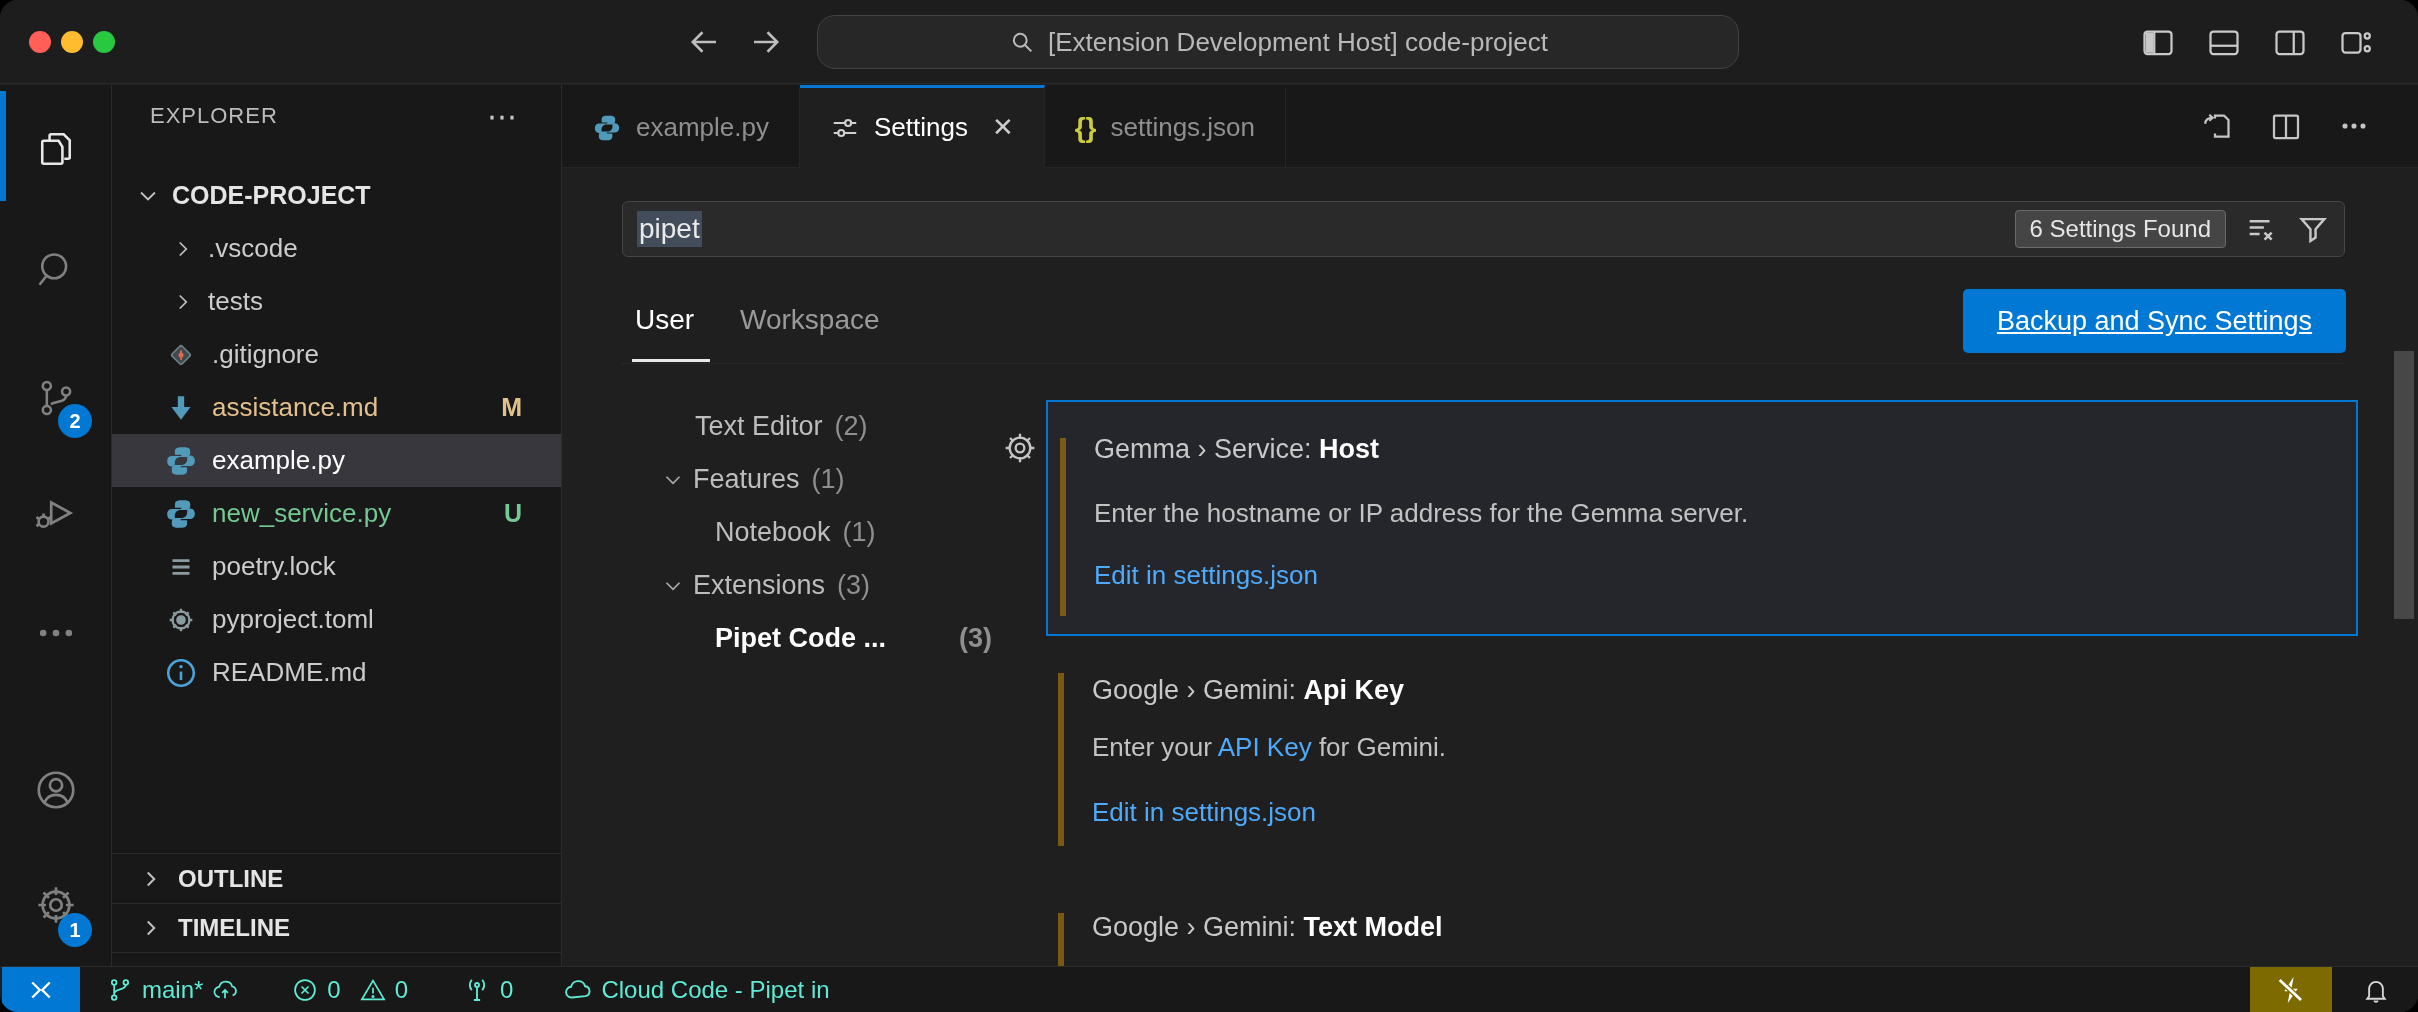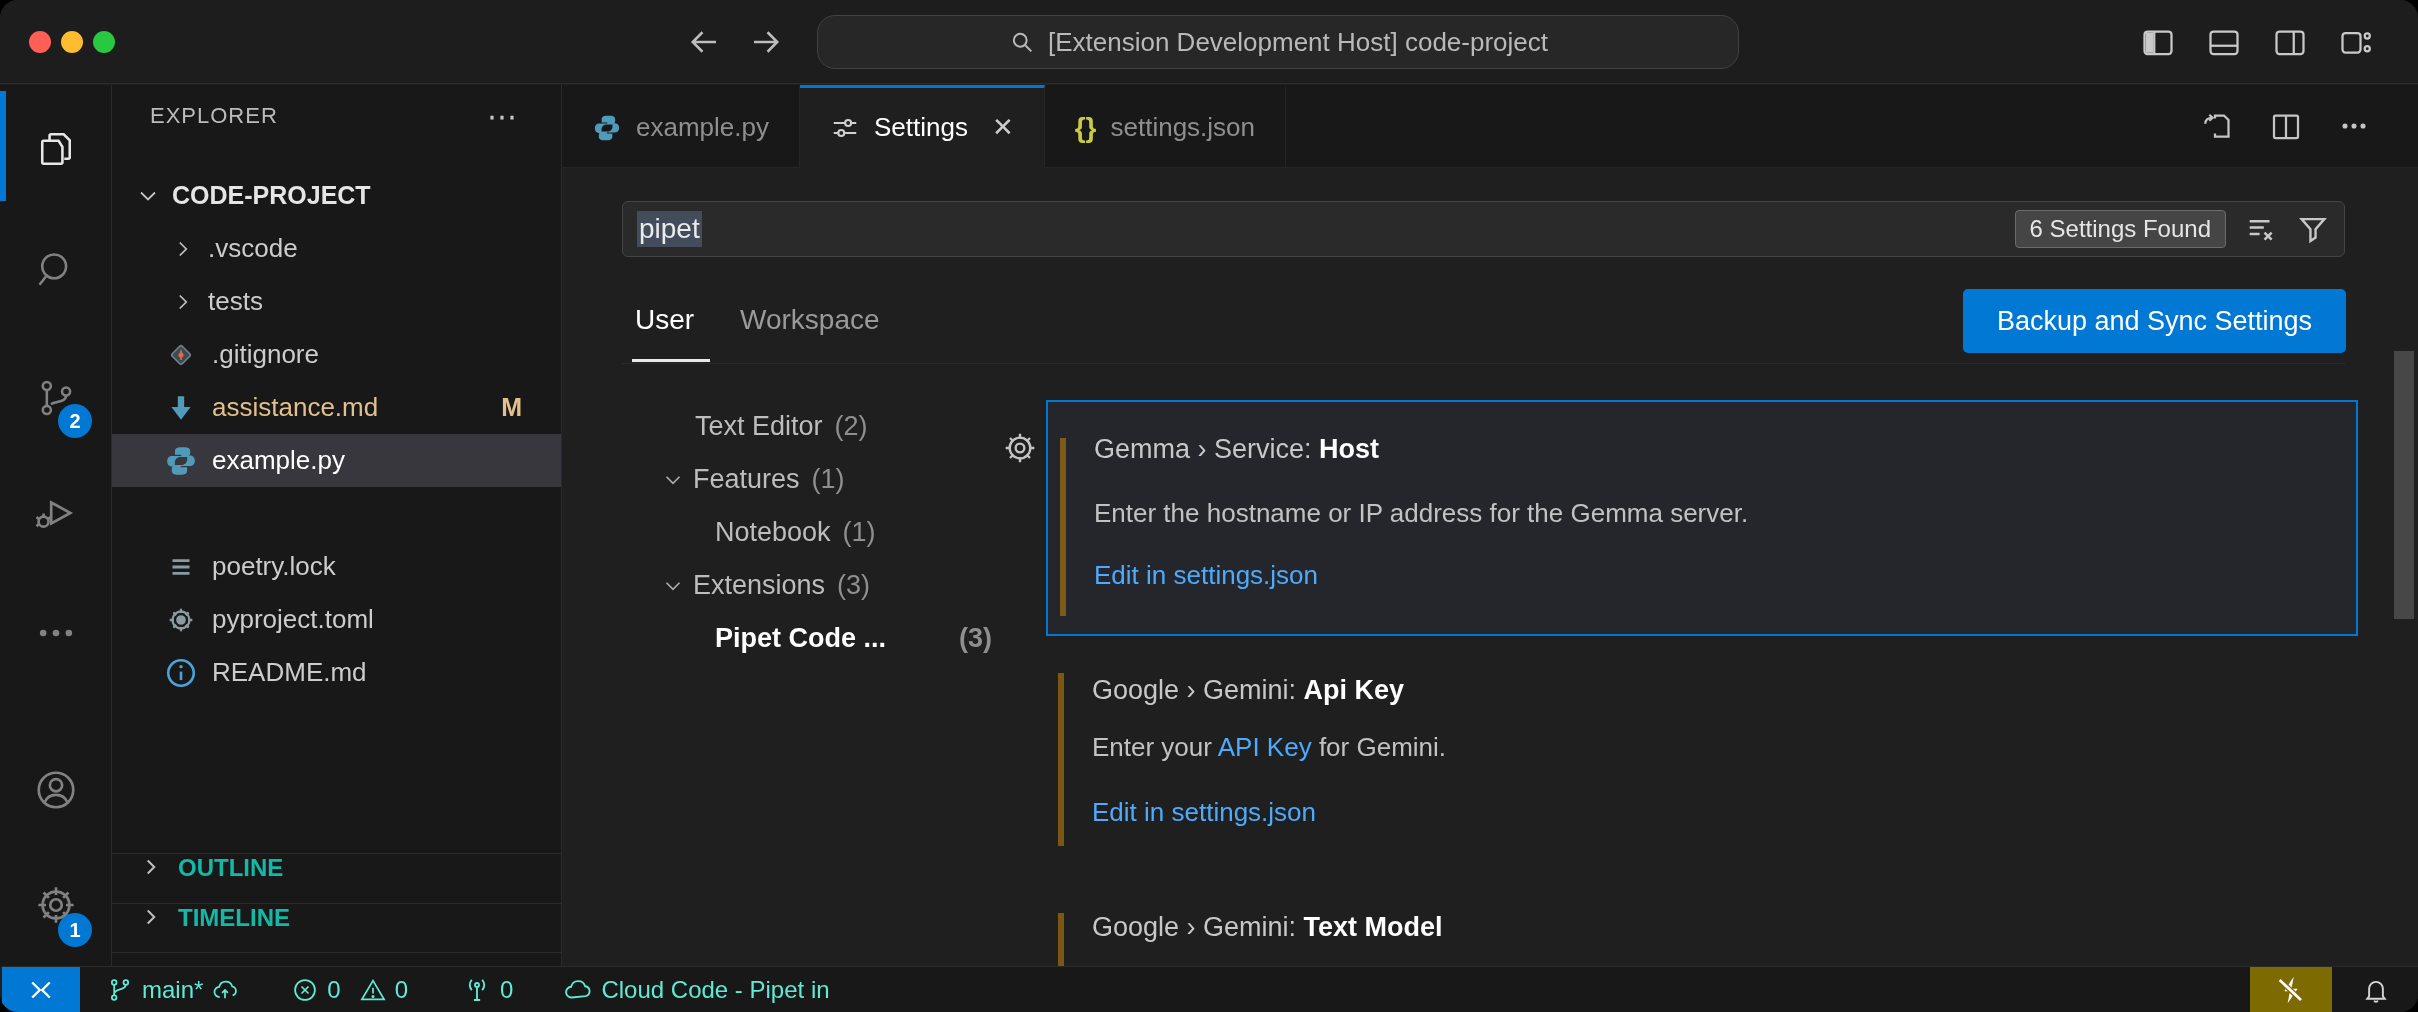--- a/index.html
+++ b/index.html
@@ -33,22 +33,22 @@
 
   
   #explorer-head{position:absolute;top:0;left:0;right:0;height:62px;display:flex;align-items:center;}
   #explorer-title{margin-left:38px;font-size:22px;letter-spacing:1px;color:#bbb;}
   #explorer-more{margin-left:auto;margin-right:42px;color:#c5c5c5;font-size:30px;letter-spacing:2px;}
   .tree-row{position:absolute;left:0;width:450px;height:53px;display:flex;align-items:center;font-size:26px;color:#cccccc;}
   .tree-row .chev{color:#c0c0c0;}
   .ficon{width:34px;height:34px;margin-right:14px;flex:none;}
   .fbadge{margin-left:auto;margin-right:40px;font-size:25px;font-weight:bold;}
   .row-selected{background:#37373d;color:#ffffff;}
-  .panel-row{position:absolute;left:0;width:450px;height:50px;display:flex;
-    border-top:1px solid #2b2b2b;font-weight:bold;font-size:24px;color:#14b8a6;}
+  .panel-row{position:absolute;left:0;width:450px;height:50px;display:flex;align-items:center;
+    border-top:1px solid #2b2b2b;font-weight:bold;font-size:24px;color:#e5e5e5;}
   .panel-row .chev{margin-left:26px;margin-right:14px;color:#c0c0c0;}
 
   
   #tabstrip{position:absolute;top:0;left:0;right:0;height:83px;background:#181818;display:flex;}
   .tab{height:83px;display:flex;align-items:center;padding:0 30px;gap:14px;font-size:26px;color:#8f8f8f;
     border-right:1px solid #252526;border-bottom:1px solid #252526;border-top:3px solid transparent;}
   .tab.active{background:#1f1f1f;color:#ffffff;border-top:3px solid #0078d4;border-bottom-color:#1f1f1f;}
   .tab-close{margin-left:10px;color:#cccccc;font-size:26px;}
   #tabfill{flex:1;border-bottom:1px solid #252526;display:flex;align-items:center;justify-content:flex-end;
     gap:32px;padding-right:46px;color:#c5c5c5;}
@@ -58,21 +58,21 @@
   #settings-search{position:absolute;left:60px;top:33px;width:1723px;height:56px;background:#2a2a2a;
     border:1px solid #454545;border-radius:6px;display:flex;align-items:center;padding:0 14px;}
   #search-text{font-size:28px;color:#eaeaea;background:#434c5a;padding:2px 2px;}
   #search-right{margin-left:auto;display:flex;align-items:center;gap:18px;color:#c8c8c8;}
   #results-badge{background:#454545;border:1px solid #6b6b6b;border-radius:4px;color:#e6e6e6;
     font-size:24px;padding:4px 14px;}
   #scope-user{position:absolute;left:73px;top:136px;font-size:28px;color:#ffffff;}
   #scope-underline{position:absolute;left:70px;top:191px;width:78px;height:3px;background:#e8e8e8;}
   #scope-workspace{position:absolute;left:178px;top:136px;font-size:28px;color:#9a9a9a;}
   #sync-btn{position:absolute;left:1401px;top:121px;width:383px;height:64px;background:#0078d4;color:#fff;
-    border:none;border-radius:5px;font-size:27px;display:flex;align-items:center;justify-content:center;}
+    border:none;border-radius:5px;font-size:27px;display:flex;align-items:center;justify-content:center;text-decoration:underline;}
   #scope-divider{position:absolute;left:60px;top:195px;width:1723px;height:1px;background:#2b2b2b;}
 
   #toc{position:absolute;left:60px;top:232px;width:392px;}
   .toc-row{height:53px;display:flex;align-items:center;font-size:27px;color:#bdbdbd;}
   .toc-count{color:#8f8f8f;margin-left:12px;}
   .toc-chev{width:30px;margin-left:38px;color:#aaa;}
   .toc-l1{padding-left:73px;}
   .toc-l1c{padding-left:3px;}
   .toc-l2{padding-left:93px;}
   .toc-sel{color:#ffffff;font-weight:bold;}
@@ -272,20 +272,30 @@
       <div class="tree-row row-selected" style="top:349px">
         <span class="ficon" style="margin-left:52px">
           <svg width="34" height="34" viewBox="0 0 32 32">
               <path d="M16 3c-5 0-5.7 2.1-5.7 4v3.2h5.9v1H7.6C5 11.2 3 12.9 3 16.2s2 5 4.6 5h2.6v-3.8c0-2.9 2.3-5.2 5.2-5.2h5.6c2.1 0 3.7-1.6 3.7-3.7V7c0-1.9-.7-4-5.7-4h-3z" fill="#519aba"></path>
               <path d="M16 29c5 0 5.7-2.1 5.7-4v-3.2h-5.9v-1h8.6c2.6 0 4.6-1.7 4.6-5s-2-5-4.6-5h-2.6v3.8c0 2.9-2.3 5.2-5.2 5.2h-5.6c-2.1 0-3.7 1.6-3.7 3.7V25c0 1.9.7 4 5.7 4h3z" fill="#519aba"></path>
             </svg>
           </span>
         <span>example.py</span>
       </div>
 
+      <div class="tree-row" style="top:402px;color:#73c991">
+        <span class="ficon" style="margin-left:52px">
+          <svg width="34" height="34" viewBox="0 0 32 32">
+              <path d="M16 3c-5 0-5.7 2.1-5.7 4v3.2h5.9v1H7.6C5 11.2 3 12.9 3 16.2s2 5 4.6 5h2.6v-3.8c0-2.9 2.3-5.2 5.2-5.2h5.6c2.1 0 3.7-1.6 3.7-3.7V7c0-1.9-.7-4-5.7-4h-3z" fill="#519aba"></path>
+              <path d="M16 29c5 0 5.7-2.1 5.7-4v-3.2h-5.9v-1h8.6c2.6 0 4.6-1.7 4.6-5s-2-5-4.6-5h-2.6v3.8c0 2.9-2.3 5.2-5.2 5.2h-5.6c-2.1 0-3.7 1.6-3.7 3.7V25c0 1.9.7 4 5.7 4h3z" fill="#519aba"></path>
+            </svg>
+          </span>
+        <span>new_service.py</span>
+        <span class="fbadge" style="color:#73c991">U</span>
+      </div>
 
       <div class="tree-row" style="top:455px">
         <span class="ficon" style="margin-left:52px">
           <svg width="34" height="34" viewBox="0 0 24 24" stroke="#8a9ba2" stroke-width="2" fill="none">
               <path d="M6 7.5h12M6 12h12M6 16.5h12"></path>
             </svg>
           </span>
         <span>poetry.lock</span>
       </div>
 

